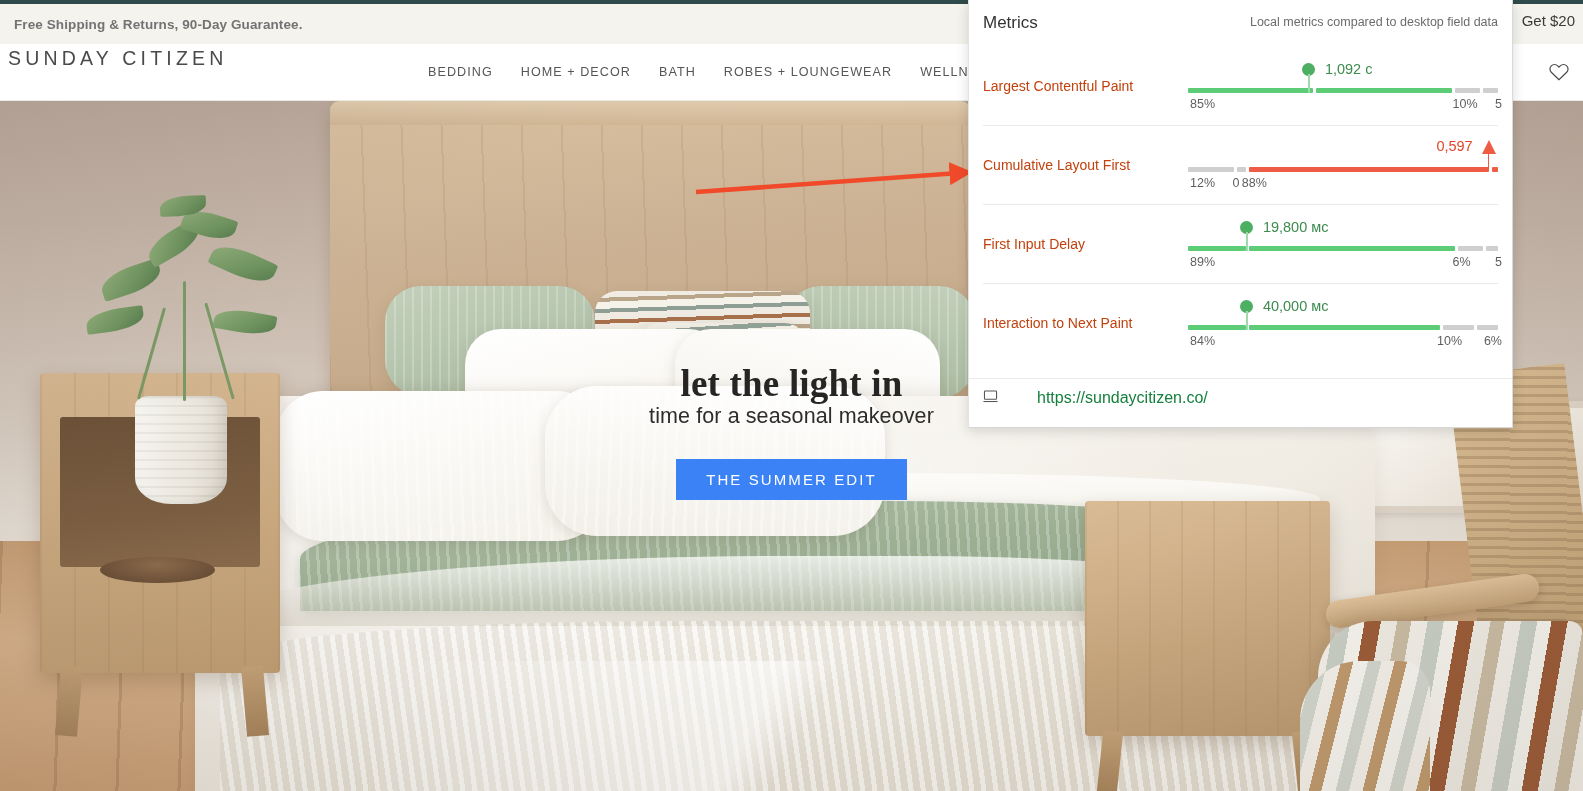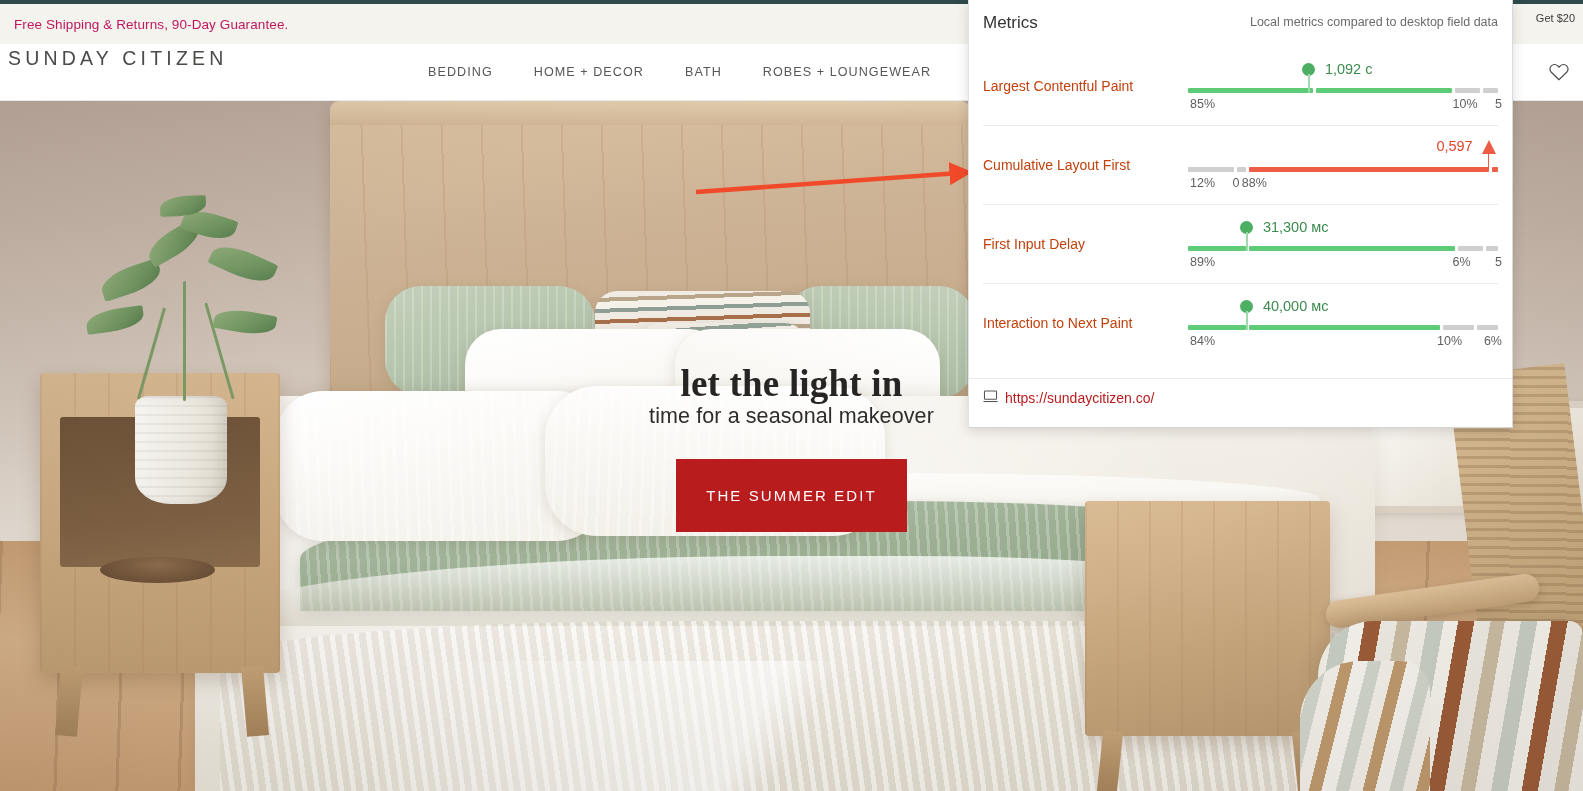--- a/index.html
+++ b/index.html
@@ -31,28 +31,28 @@
     position: absolute;
     top: 4px; left: 0;
     width: 1583px; height: 40px;
     background: #f4f3ee;
     display: flex;
     align-items: center;
     padding: 0 14px;
   }
   .announce-text {
     font-size: 13.5px;
-    color: #be185d;
+    color: #737373;
     letter-spacing: 0.1px;
-    font-weight: 400;
+    font-weight: 700;
   }
   .announce-right {
     position: absolute;
     right: 8px; top: 12px;
-    font-size: 11px;
+    font-size: 15px;
     color: #3b3b39;
     white-space: nowrap;
   }
 
   
   .site-header {
     position: absolute;
     top: 44px; left: 0;
     width: 1583px; height: 57px;
     background: #ffffff;
@@ -64,21 +64,21 @@
     font-size: 19.5px;
     letter-spacing: 4.2px;
     color: #4a4a48;
     font-weight: 300;
     white-space: nowrap;
   }
   .main-nav {
     position: absolute;
     left: 428px; top: 21px;
     display: flex;
-    gap: 41px;
+    gap: 28px;
     align-items: center;
   }
   .nav-link {
     font-size: 12.6px;
     letter-spacing: 1.05px;
     color: #56565a;
     white-space: nowrap;
     cursor: pointer;
   }
   .header-icons {
@@ -446,24 +446,24 @@
     font-weight: 400;
     letter-spacing: 0.1px;
   }
   .hero-cta-wrap {
     margin-top: 30px;
     display: flex;
     justify-content: center;
     pointer-events: auto;
   }
   .hero-cta {
-    background: #b91c1c;
+    background: #3b82f6;
     color: #ffffff;
     border: none;
-    padding: 28px 30px;
+    padding: 12px 30px;
     font-size: 15px;
     letter-spacing: 2.1px;
     font-family: "Liberation Sans", sans-serif;
     cursor: pointer;
   }
 
   
   .annot-arrow {
     position: absolute;
     left: 0; top: 0;
@@ -622,22 +622,23 @@
     padding: 10px 14px 12px 14px;
     border-top: 1px solid #eaeaea;
   }
   .mp-url-line {
     display: flex;
     align-items: center;
     gap: 7px;
     margin-bottom: 8px;
   }
   .mp-url {
-    font-size: 14px;
-    color: #b91c1c;
+    font-size: 16px;
+    color: #15803d;
+    margin-left: 32px;
   }
   .mp-note-line {
     font-size: 12.8px;
     color: #4a4a4a;
   }
   .mp-time { color: #3c3c3c; }
   .mp-dot-sep { color: #8a8a8a; margin: 0 4px; }
   .mp-learn {
     color: #1a53d8;
     cursor: pointer;
@@ -806,21 +807,21 @@
               <div class="seg seg-neutral" style="width: 4%;"></div>
             </div>
             <div class="pct-row">
               <span class="pct" style="left: 2px;">89%</span>
               <span class="pct" style="left: calc(86% - 2px);">6%</span>
               <span class="pct" style="right: -4px;">5</span>
             </div>
             <div class="marker-good" style="left: 19%;">
               <span class="marker-dot"></span>
               <span class="marker-stem"></span>
-              <span class="marker-value">31,300 мс</span>
+              <span class="marker-value">19,800 мс</span>
             </div>
           </div>
         </div>
         <div class="mp-row">
           <div class="mp-label">Interaction to Next Paint</div>
           <div class="mp-gauge">
             <div class="bar-wrap">
               <div class="seg seg-good" style="width: 19%;"></div>
               <div class="seg seg-good" style="width: 62%;"></div>
               <div class="seg seg-neutral" style="width: 10%;"></div>

